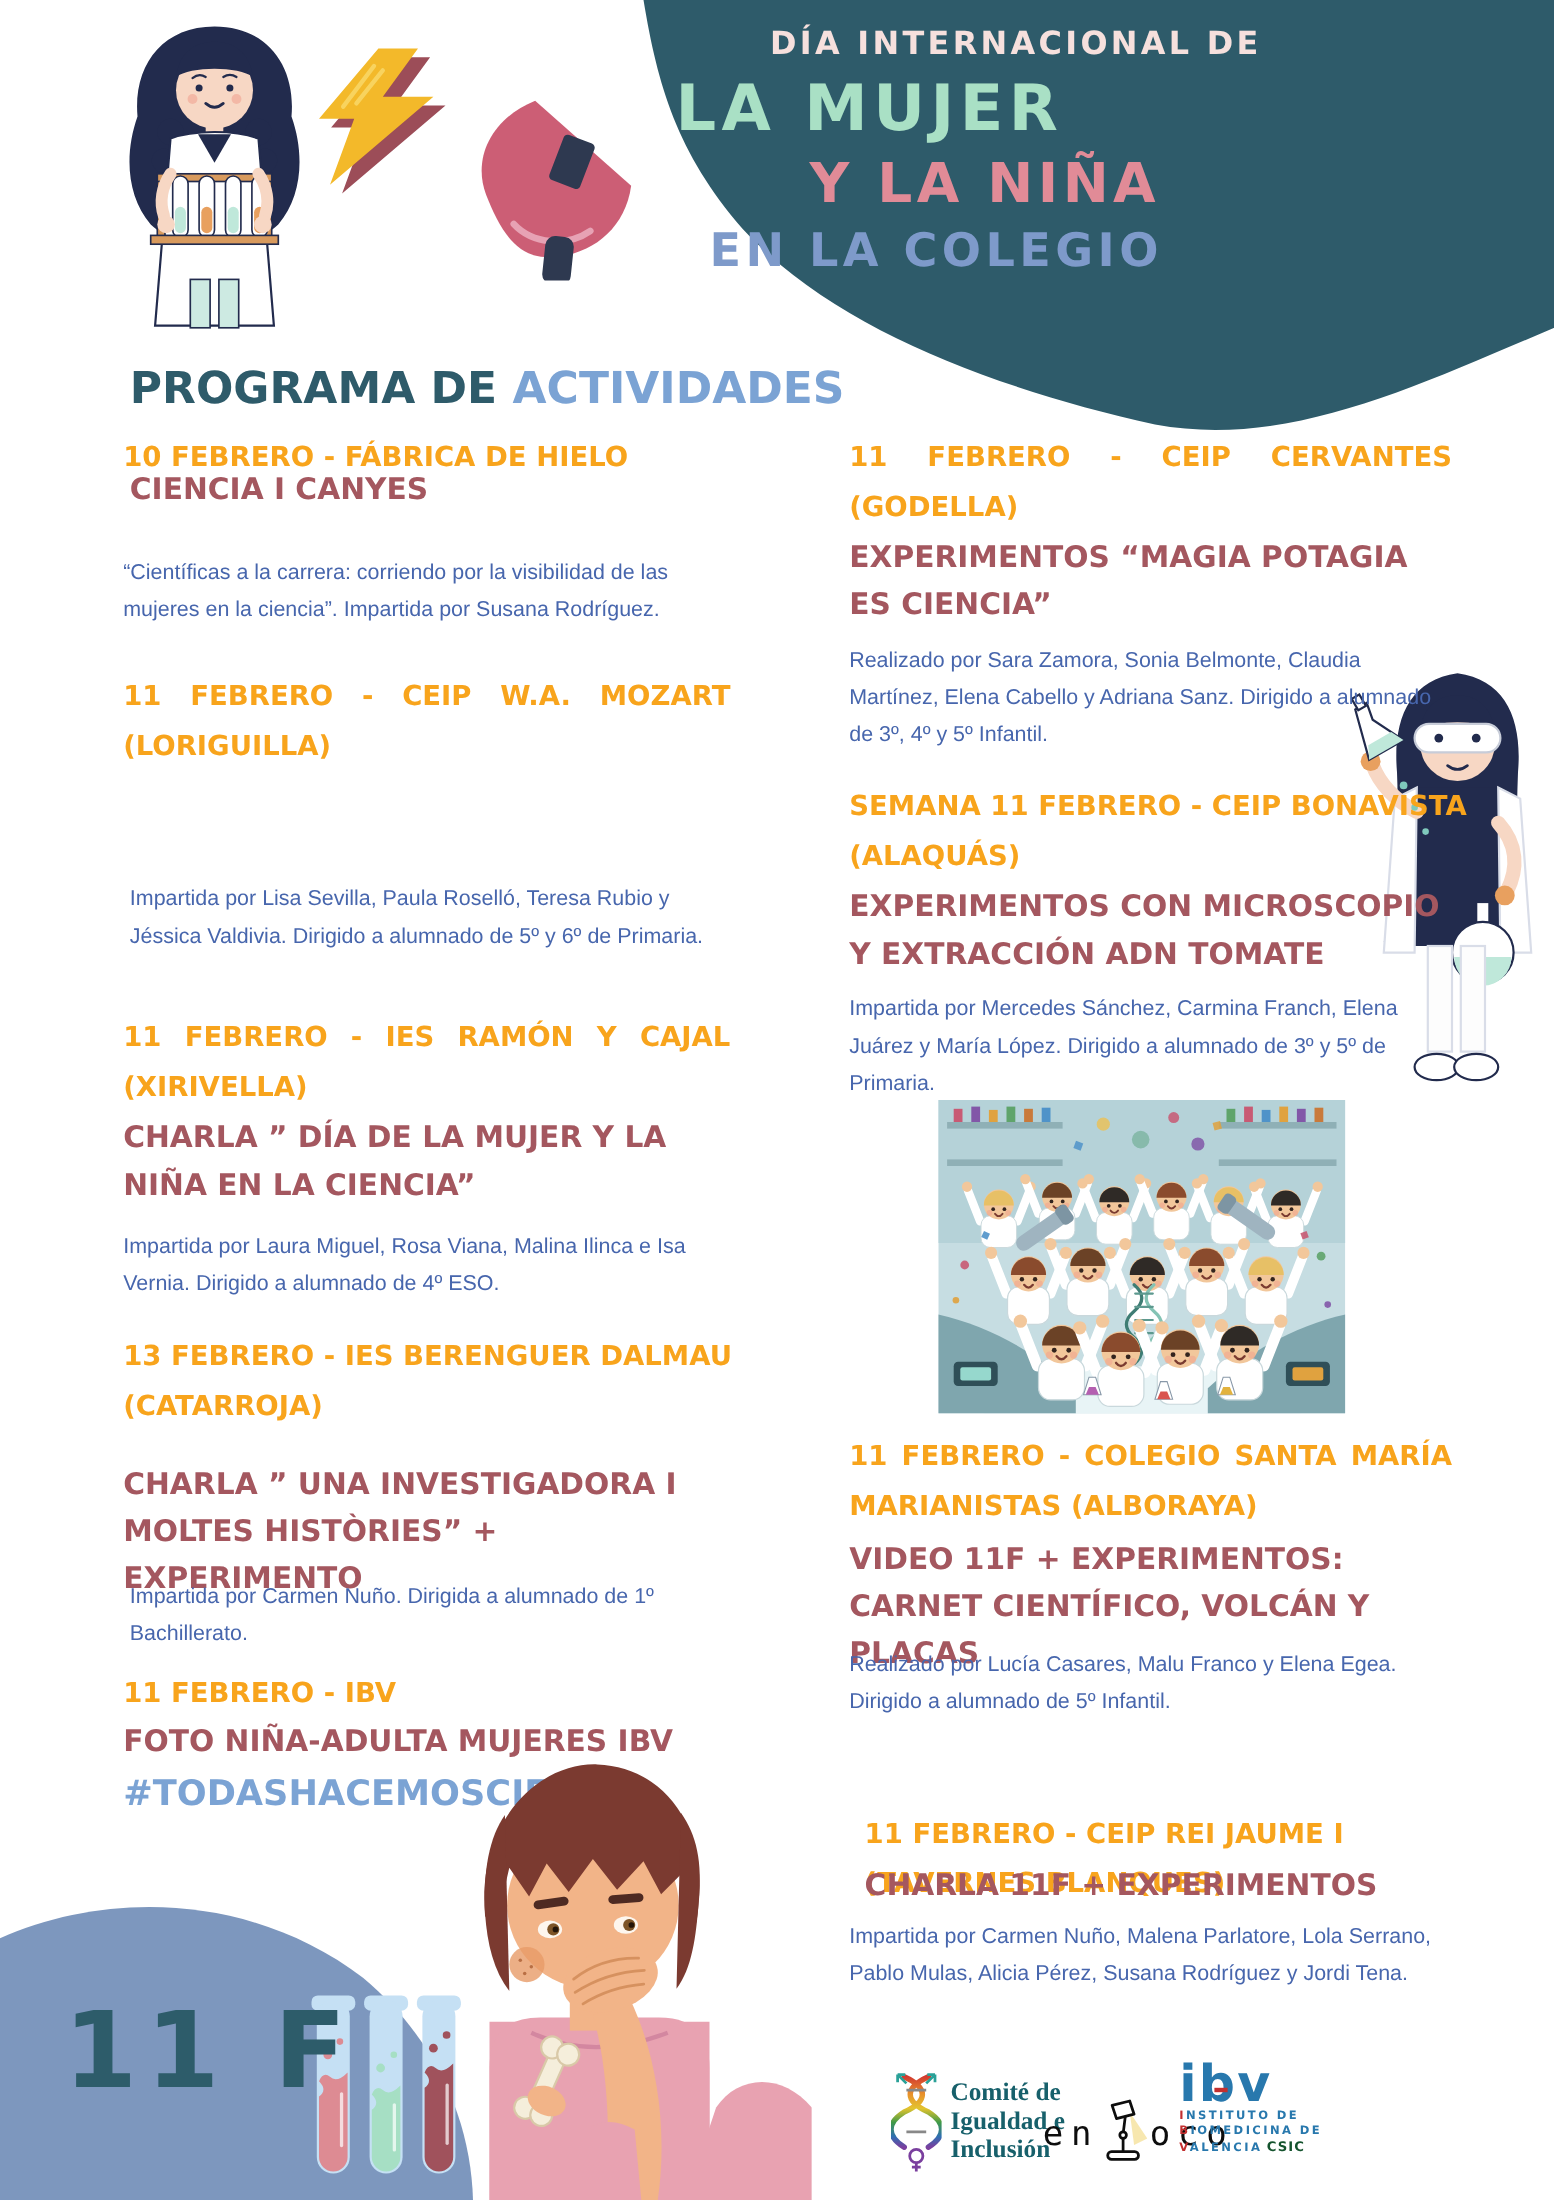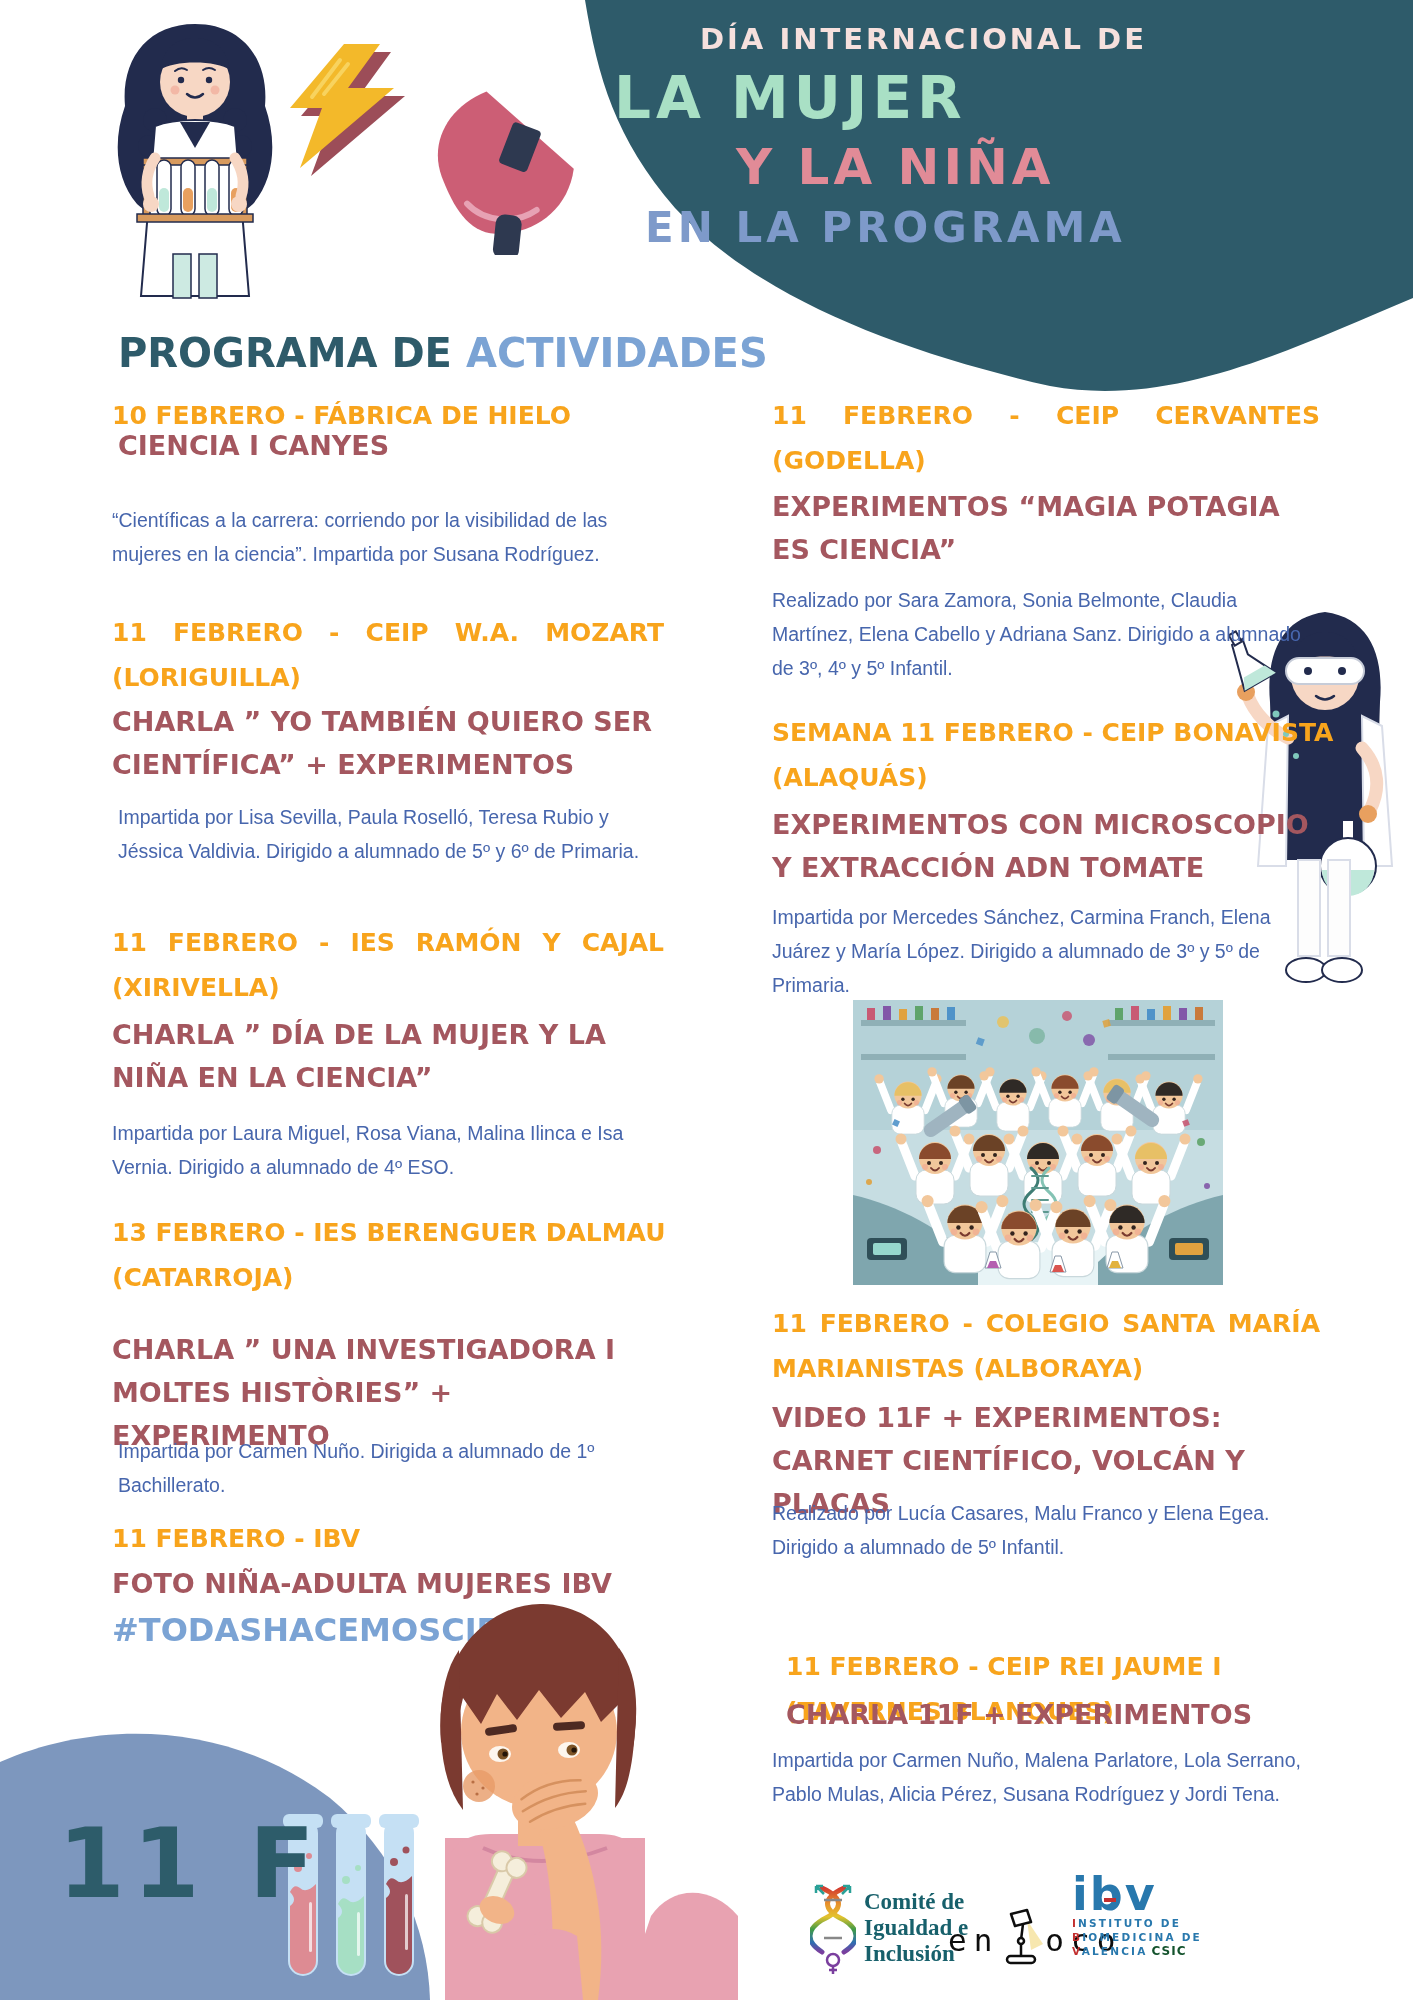--- a/index.html
+++ b/index.html
@@ -57,21 +57,21 @@
 
 <div id="poster">
 
   <svg class="abs" style="left:0;top:0;z-index:1" width="1413" height="420" viewBox="0 0 1413 420">
     <path d="M585,0 C598,78 615,138 675,208 C758,298 900,352 1050,386 C1170,408 1285,352 1413,298 L1413,0 Z" fill="#2e5b6a"></path>
   </svg>
 
   <div class="htxt h2">LA MUJER</div>
   <div class="htxt h1">DÍA INTERNACIONAL DE</div>
   <div class="htxt h3">Y LA NIÑA</div>
-  <div class="htxt h4">EN LA PROGRAMA</div>
+  <div class="htxt h4">EN LA COLEGIO</div>
 
   <svg class="abs" style="left:418px;top:70px;z-index:2" width="215" height="185" viewBox="0 0 215 185">
     <g transform="rotate(-14 100 90)">
       <path d="M22,88 C18,52 44,22 86,16 L152,112 C136,152 96,166 60,156 C34,148 26,120 22,88 Z" fill="#cc5e75"></path>
       <path d="M40,120 C52,142 82,152 106,143" stroke="#e7a2b4" stroke-width="6" fill="none" stroke-linecap="round"></path>
       <rect x="90" y="56" width="30" height="44" rx="4" fill="#2e3950" transform="rotate(35 105 78)"></rect>
       <rect x="58" y="140" width="26" height="44" rx="9" fill="#2e3950" transform="rotate(20 71 162)"></rect>
     </g>
   </svg>
 
@@ -127,21 +127,20 @@
   <div class="abs lcol date" style="top:393px">
     <div class="dline">10 FEBRERO - FÁBRICA DE HIELO</div>
   </div>
   <div class="abs lcol title" style="top:424px;padding-left:6px">CIENCIA I CANYES</div>
   <div class="abs lcol body" style="top:503px">“Científicas a la carrera: corriendo por la visibilidad de las mujeres en la ciencia”. Impartida por Susana Rodríguez.</div>
 
   <div class="abs lcol date" style="top:610px">
     <div class="dline stretch">11 FEBRERO - CEIP W.A. MOZART</div>
     <div class="dline">(LORIGUILLA)</div>
   </div>
-  <div class="abs lcol title" style="top:700px">CHARLA ” YO TAMBIÉN QUIERO SER CIENTÍFICA” + EXPERIMENTOS</div>
   <div class="abs lcol body" style="top:800px;padding-left:6px">Impartida por Lisa Sevilla, Paula Roselló, Teresa Rubio y Jéssica Valdivia. Dirigido a alumnado de 5º y 6º de Primaria.</div>
 
   <div class="abs lcol date" style="top:920px">
     <div class="dline stretch">11 FEBRERO - IES RAMÓN Y CAJAL</div>
     <div class="dline">(XIRIVELLA)</div>
   </div>
   <div class="abs lcol title" style="top:1013px">CHARLA ” DÍA DE LA MUJER Y LA NIÑA EN LA CIENCIA”</div>
   <div class="abs lcol body" style="top:1116px">Impartida por Laura Miguel, Rosa Viana, Malina Ilinca e Isa Vernia. Dirigido a alumnado de 4º ESO.</div>
 
   <div class="abs lcol date" style="top:1210px">

